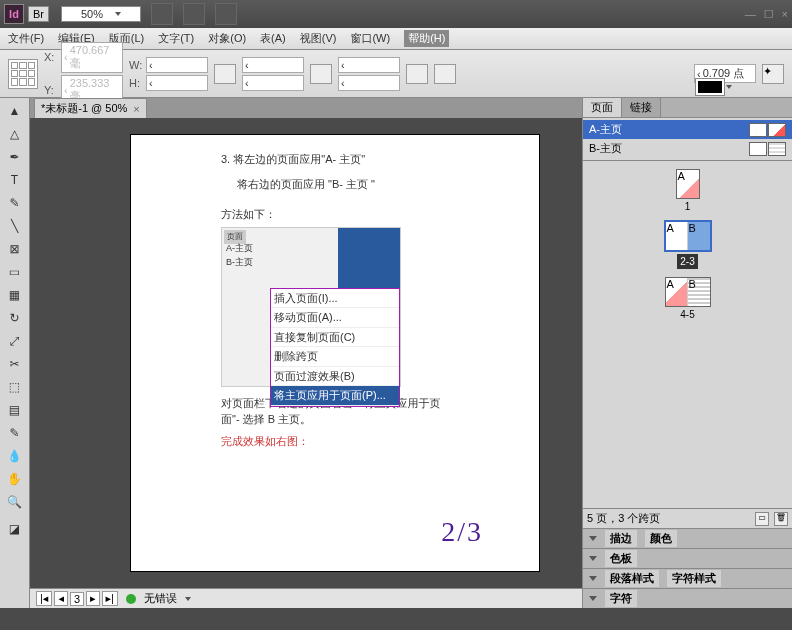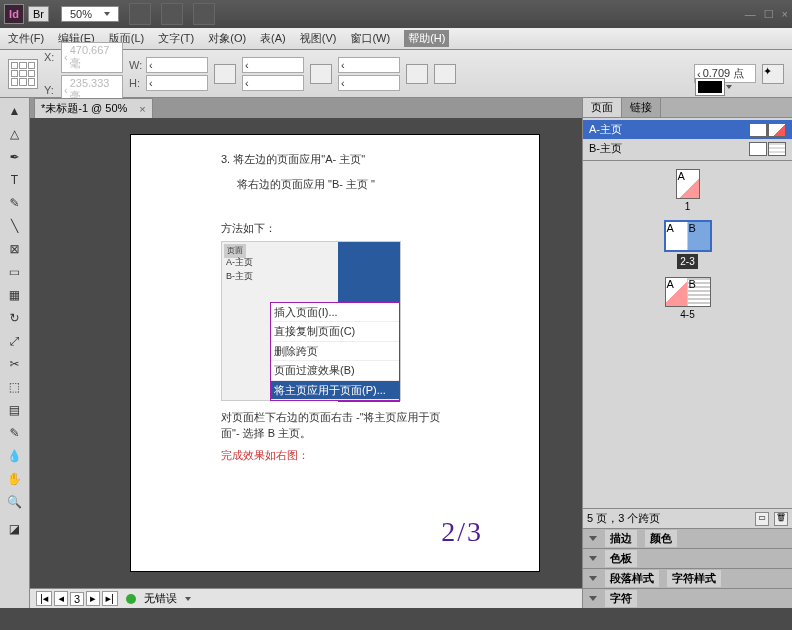--- a/index.html
+++ b/index.html
@@ -1,40 +1,40 @@
 <!DOCTYPE html>
 <html><head>
 <meta charset="utf-8">
 <style>
 *{margin:0;padding:0;box-sizing:border-box;font-family:"Microsoft YaHei",sans-serif;font-size:11px;}
 body{background:#4a4a4a;width:792px;height:630px;overflow:hidden;}
 .titlebar{height:28px;background:linear-gradient(#5a5a5a,#484848);display:flex;align-items:center;padding:0 4px;gap:4px;}
 .id-icon{width:20px;height:20px;background:#3b2235;color:#e976c6;display:flex;align-items:center;justify-content:center;font-weight:bold;font-size:11px;border:1px solid #888;}
 .br-btn{background:#ddd;border:1px solid #888;padding:1px 4px;}
-.zoom-sel{background:#fff;border:1px solid #888;padding:1px 8px;color:#333;margin-left:8px;display:flex;align-items:center;gap:12px;}
+.zoom-sel{background:#fff;border:1px solid #888;padding:1px 19px;color:#333;margin-left:8px;display:flex;align-items:center;gap:12px;}
 .tb-icon{width:22px;height:22px;background:#555;border:1px solid #666;margin-left:6px;}
 .win-ctrl{margin-left:auto;display:flex;gap:8px;color:#999;}
 .menubar{height:22px;background:linear-gradient(#efefef,#dcdcdc);display:flex;align-items:center;padding:0 8px;gap:14px;border-bottom:1px solid #888;}
 .menubar span{color:#333;cursor:default;}
 .menubar .active{background:#888;color:#fff;padding:1px 4px;}
 .ctrlbar{height:48px;background:linear-gradient(#e8e8e8,#d8d8d8);display:flex;align-items:center;padding:0 8px;gap:6px;border-bottom:1px solid #888;}
 .ref-icon{width:30px;height:30px;border:1px solid #999;background:#fff;display:grid;grid-template-columns:repeat(3,1fr);grid-template-rows:repeat(3,1fr);gap:1px;padding:2px;}
 .ref-icon div{background:#fff;border:1px solid #999;}
 .coord-group{display:flex;flex-direction:column;gap:2px;}
 .coord-row{display:flex;align-items:center;gap:3px;}
 .coord-row label{color:#555;width:14px;}
 .num-in{border:1px solid #aaa;background:#fff;padding:1px 2px;width:62px;color:#333;display:flex;align-items:center;gap:2px;}
 .num-in.dis{color:#bbb;}
 .small-ic{width:22px;height:20px;border:1px solid #999;background:#eee;}
 .workspace{display:flex;height:510px;}
 .toolbox{width:30px;background:#d6d6d6;border-right:1px solid #888;display:flex;flex-direction:column;align-items:center;padding-top:2px;gap:1px;}
 .tool{width:24px;height:22px;border:1px solid transparent;display:flex;align-items:center;justify-content:center;color:#333;font-size:12px;}
 .doc-area{flex:1;background:#4a4a4a;position:relative;display:flex;flex-direction:column;}
 .tab-strip{height:20px;background:#969696;display:flex;align-items:flex-end;padding-left:4px;}
-.doc-tab{background:#d6d6d6;border:1px solid #888;border-bottom:none;padding:2px 6px;display:flex;align-items:center;gap:12px;font-size:11px;}
+.doc-tab{background:#d6d6d6;border:1px solid #888;border-bottom:none;padding:2px 6px;display:flex;align-items:center;gap:6px;font-size:11px;}
 .doc-tab .x{color:#666;}
 .canvas{flex:1;background:#4a4a4a;overflow:hidden;display:flex;padding:16px 40px;}
 .page{background:#fff;border:1px solid #000;width:410px;height:438px;margin-left:60px;padding:16px 16px 16px 90px;color:#333;line-height:1.5;font-size:12px;position:relative;}
 .page .step{margin-bottom:8px;}
 .page .sub{margin-left:16px;}
 .screenshot{width:180px;height:160px;border:1px solid #ccc;background:#f0f0f0;margin:4px 0 8px;position:relative;}
 .ss-pan{position:absolute;background:#2a5a9e;}
 .ss-p1{top:0;right:0;width:62px;height:160px;}
 .ss-menu{position:absolute;top:60px;left:48px;width:130px;background:#fff;border:1px solid #a21caf;font-size:9px;}
 .ss-menu div{padding:1px 3px;border-bottom:1px solid #eee;}
@@ -205,28 +205,29 @@
     <div class="tab-strip">
       <div class="doc-tab">
           <span>*未标题-1 @ 50%</span>
           <span class="x">×</span>
         </div>
     </div>
     <div class="canvas">
       <div class="page">
         <div class="step"><span>3.</span> <span>将左边的页面应用"A- 主页"</span></div>
         <div class="sub">将右边的页面应用 "B- 主页 "</div>
-        <div style="margin-top:28px">方法如下：</div>
+        <div style="margin-top:14px">方法如下：</div>
         <div class="screenshot">
           <div class="ss-pan ss-p1"></div>
           <div style="position:absolute;top:2px;left:2px;font-size:8px;background:#ccc;padding:1px 3px">页面</div>
           <div style="position:absolute;top:14px;left:4px;font-size:9px">A-主页</div>
           <div style="position:absolute;top:28px;left:4px;font-size:9px">B-主页</div>
           <div class="ss-menu">
             <div>插入页面(I)...</div>
+            <div>移动页面(A)...</div>
             <div>直接复制页面(C)</div>
             <div>删除跨页</div>
             <div>页面过渡效果(B)</div>
             <div class="hl">将主页应用于页面(P)...</div>
           </div>
         </div>
         <div>对页面栏下右边的页面右击 -"将主页应用于页</div>
         <div>面"- 选择 B 主页。</div>
         <div class="red-txt">完成效果如右图：</div>
         <div class="pg-num">2/3</div>

